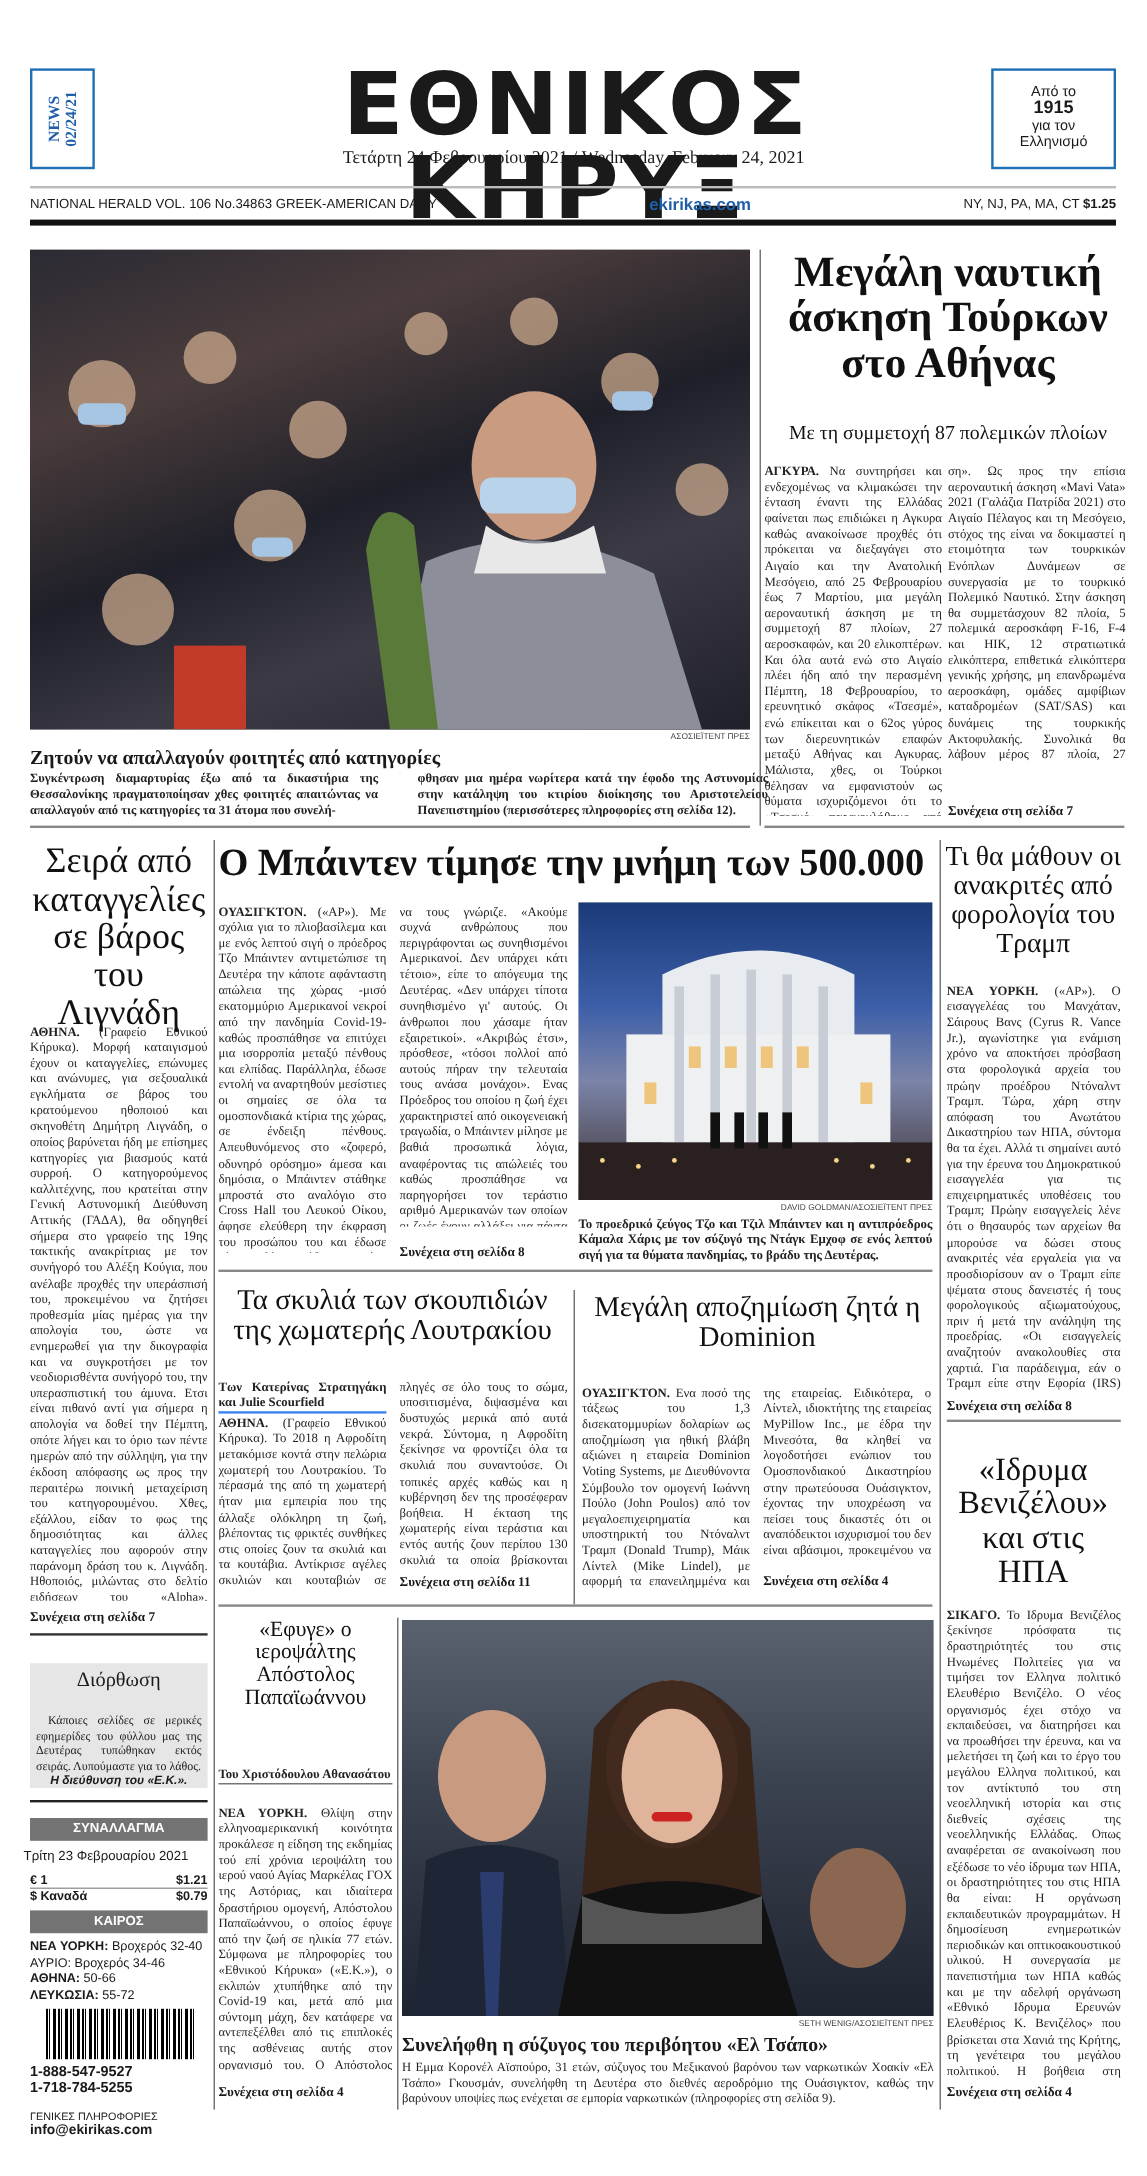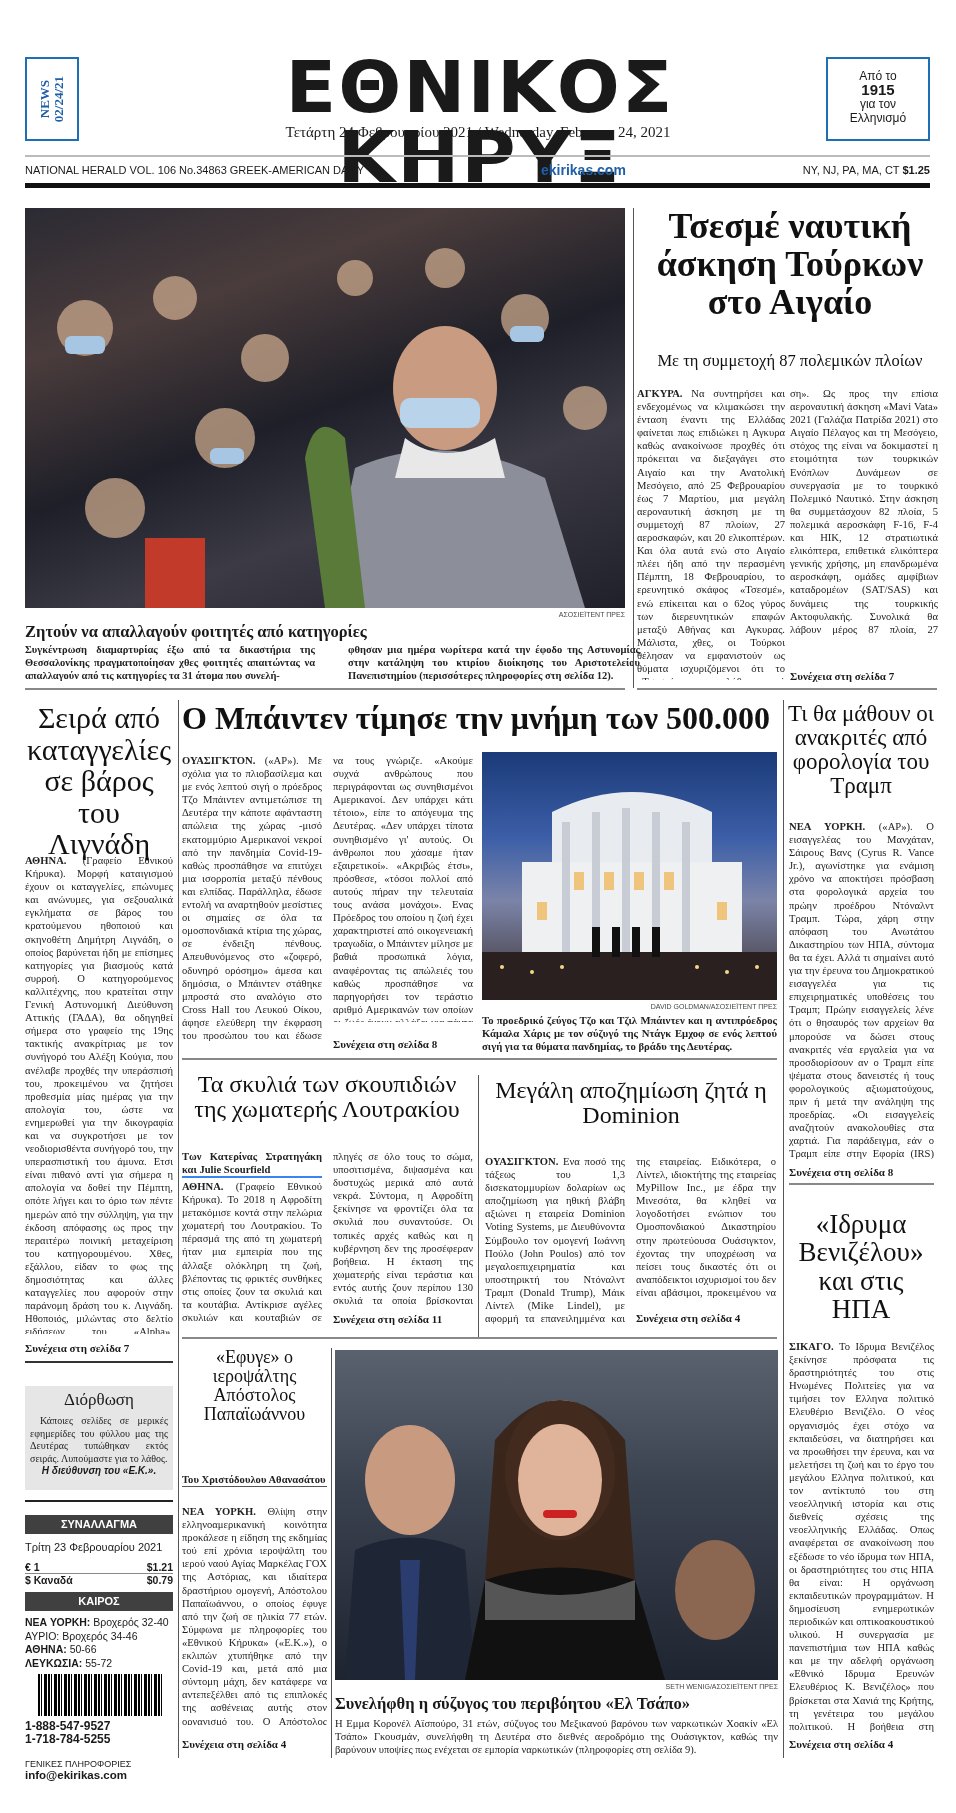--- a/index.html
+++ b/index.html
@@ -20,21 +20,21 @@
 .infoline .site{color:#1f5fa8;font-weight:bold;font-size:14px}
 .rule-black{left:25px;width:905px;top:183px;height:5px;background:#111}
 .photo{overflow:hidden}
 .text{font-family:"Liberation Serif",serif;font-size:10.6px;line-height:13.1px;text-align:justify;color:#222}
 .text b{font-weight:bold}
 .cont{font-family:"Liberation Serif",serif;font-weight:bold;font-size:11px}
 .hl{font-family:"Liberation Serif",serif;text-align:center;line-height:1.05;color:#111}
 .vrule{width:1px;background:#555}
 .hrule{height:2px;background:#888}
 .caption-credit{font-family:"Liberation Sans",sans-serif;font-size:7px;color:#444;text-align:right}
-.sidebox-head{background:#404040;color:#fff;font-family:"Liberation Sans",sans-serif;font-weight:bold;text-align:center;font-size:11px;height:19px;line-height:19px}
+.sidebox-head{background:#737373;color:#fff;font-family:"Liberation Sans",sans-serif;font-weight:bold;text-align:center;font-size:11px;height:19px;line-height:19px}
 </style>
 </head>
 <body>
 
 <div class="abs box news-box">
   <span><span>NEWS</span><br><span>02/24/21</span></span>
 </div>
 <div class="abs masthead-logo">ΕΘΝΙΚΟΣ ΚΗΡΥΞ</div>
 <div class="abs box since-box">
   <span>Από το</span>
@@ -77,42 +77,42 @@
     <rect x="120" y="330" width="60" height="70" fill="#c23a2a"></rect>
   </svg>
 </div>
 <div class="abs caption-credit" style="left:25px;top:611px;width:600px">ΑΣΟΣΙΕΪΤΕΝΤ ΠΡΕΣ</div>
 <div class="abs serif" style="left:25px;top:622px;font-size:16.5px;font-weight:bold">Ζητούν να απαλλαγούν φοιτητές από κατηγορίες</div>
 <div class="abs text" style="left:25px;top:643px;width:290px;font-weight:bold;font-size:10.5px">Συγκέντρωση διαμαρτυρίας έξω από τα δικαστήρια της Θεσσαλονίκης πραγματοποίησαν χθες φοιτητές απαιτώντας να απαλλαγούν από τις κατηγορίες τα 31 άτομα που συνελή-</div>
 <div class="abs text" style="left:348px;top:643px;width:292px;font-weight:bold;font-size:10.5px">φθησαν μια ημέρα νωρίτερα κατά την έφοδο της Αστυνομίας στην κατάληψη του κτιρίου διοίκησης του Αριστοτελείου Πανεπιστημίου (περισσότερες πληροφορίες στη σελίδα 12).</div>
 <div class="abs hrule" style="left:25px;top:688px;width:600px"></div>
 
 <div class="abs vrule" style="left:633px;top:208px;height:480px"></div>
-<div class="abs hl" style="left:645px;top:208px;width:290px;font-size:36px;font-weight:bold">Τσεσμέ ναυτική άσκηση Τούρκων στο Αιγαίο</div>
+<div class="abs hl" style="left:645px;top:208px;width:290px;font-size:36px;font-weight:bold">Μεγάλη ναυτική άσκηση Τούρκων στο Αθήνας</div>
 <div class="abs hl" style="left:640px;top:352px;width:300px;font-size:16.5px">Με τη συμμετοχή 87 πολεμικών πλοίων</div>
 <div class="abs text" style="left:637px;top:387px;width:148px;height:293px;overflow:hidden"><b>ΑΓΚΥΡΑ.</b><span> Να συντηρήσει και ενδεχομένως να κλιμακώσει την ένταση έναντι της Ελλάδας φαίνεται πως επιδιώκει η Αγκυρα καθώς ανακοίνωσε προχθές ότι πρόκειται να διεξαγάγει στο Αιγαίο και την Ανατολική Μεσόγειο, από 25 Φεβρουαρίου έως 7 Μαρτίου, μια μεγάλη αεροναυτική άσκηση με τη συμμετοχή 87 πλοίων, 27 αεροσκαφών, και 20 ελικοπτέρων. Και όλα αυτά ενώ στο Αιγαίο πλέει ήδη από την περασμένη Πέμπτη, 18 Φεβρουαρίου, το ερευνητικό σκάφος «Τσεσμέ», ενώ επίκειται και ο 62ος γύρος των διερευνητικών επαφών μεταξύ Αθήνας και Αγκυρας. Μάλιστα, χθες, οι Τούρκοι θέλησαν να εμφανιστούν ως θύματα ισχυριζόμενοι ότι το «Τσεσμέ» παρενοχλήθηκε από ελληνικά μαχητικά αεροσκάφη, με τον Τούρκο υπουργό Αμυνας, Χουλουσί Ακάρ να δηλώνει ότι «δώσαμε την κατάλληλη απάντη-</span></div>
 <div class="abs text" style="left:790px;top:387px;width:148px;height:250px;overflow:hidden"><span>ση». Ως προς την επίσια αεροναυτική άσκηση «Mavi Vata» 2021 (Γαλάζια Πατρίδα 2021) στο Αιγαίο Πέλαγος και τη Μεσόγειο, στόχος της είναι να δοκιμαστεί η ετοιμότητα των τουρκικών Ενόπλων Δυνάμεων σε συνεργασία με το τουρκικό Πολεμικό Ναυτικό. Στην άσκηση θα συμμετάσχουν 82 πλοία, 5 πολεμικά αεροσκάφη F-16, F-4 και ΗΙΚ, 12 στρατιωτικά ελικόπτερα, επιθετικά ελικόπτερα γενικής χρήσης, μη επανδρωμένα αεροσκάφη, ομάδες αμφίβιων καταδρομέων (SAT/SAS) και δυνάμεις της τουρκικής Ακτοφυλακής. Συνολικά θα λάβουν μέρος 87 πλοία, 27 αεροσκάφη και 20 ελικόπτερα. Στην άσκηση, όπου θα παρέχεται η χρήση μη επανδρωμένων εναέρκιων οχημάτων σε λει-</span></div>
 <div class="abs cont" style="left:790px;top:670px">Συνέχεια στη σελίδα 7</div>
 <div class="abs hrule" style="left:637px;top:688px;width:300px"></div>
 
 <div class="abs hl" style="left:25px;top:702px;width:148px;font-size:30px">Σειρά από καταγγελίες σε βάρος του Λιγνάδη</div>
 <div class="abs text" style="left:25px;top:854px;width:148px;height:480px;overflow:hidden"><b>ΑΘΗΝΑ.</b><span> (Γραφείο Εθνικού Κήρυκα). Μορφή καταιγισμού έχουν οι καταγγελίες, επώνυμες και ανώνυμες, για σεξουαλικά εγκλήματα σε βάρος του κρατούμενου ηθοποιού και σκηνοθέτη Δημήτρη Λιγνάδη, ο οποίος βαρύνεται ήδη με επίσημες κατηγορίες για βιασμούς κατά συρροή. Ο κατηγορούμενος καλλιτέχνης, που κρατείται στην Γενική Αστυνομική Διεύθυνση Αττικής (ΓΑΔΑ), θα οδηγηθεί σήμερα στο γραφείο της 19ης τακτικής ανακρίτριας με τον συνήγορό του Αλέξη Κούγια, που ανέλαβε προχθές την υπεράσπισή του, προκειμένου να ζητήσει προθεσμία μίας ημέρας για την απολογία του, ώστε να ενημερωθεί για την δικογραφία και να συγκροτήσει με τον νεοδιορισθέντα συνήγορό του, την υπερασπιστική του άμυνα. Ετσι είναι πιθανό αντί για σήμερα η απολογία να δοθεί την Πέμπτη, οπότε λήγει και το όριο των πέντε ημερών από την σύλληψη, για την έκδοση απόφασης ως προς την περαιτέρω ποινική μεταχείριση του κατηγορουμένου. Χθες, εξάλλου, είδαν το φως της δημοσιότητας και άλλες καταγγελίες που αφορούν στην παράνομη δράση του κ. Λιγνάδη. Ηθοποιός, μιλώντας στο δελτίο ειδήσεων του «Alpha», περιέγραψε το πώς ο σκηνοθέτης και ηθοποιός τον πλησίασε σε μικρότερη ηλικία, όταν ήθελε να μπει σε δραματική σχολή. Στην εξομολόγησή του ανέφερε πως ο Λιγνάδης ήταν πολύ</span></div>
 <div class="abs cont" style="left:25px;top:1342px">Συνέχεια στη σελίδα 7</div>
 <div class="abs hrule" style="left:25px;top:1361px;width:148px;background:#333"></div>
 <div class="abs vrule" style="left:178px;top:700px;height:1058px"></div>
 
 <div class="abs" style="left:25px;top:1386px;width:148px;height:104px;background:#e6e6e6;padding:4px 5px">
-  <div class="serif" style="text-align:center;font-size:17px;margin-bottom:5px">Διόρθωση</div>
+  <div class="serif" style="text-align:center;font-size:17px;margin-bottom:19px">Διόρθωση</div>
   <div class="text" style="font-size:10px;line-height:12.5px;text-indent:10px">Κάποιες σελίδες σε μερικές εφημερίδες του φύλλου μας της Δευτέρας τυπώθηκαν εκτός σειράς. Λυπούμαστε για το λάθος.</div>
   <div class="sans" style="font-size:10px;font-weight:bold;font-style:italic;text-align:center">Η διεύθυνση του «Ε.Κ.».</div>
 </div>
 <div class="abs hrule" style="left:25px;top:1500px;width:148px;background:#222"></div>
 
 <div class="abs sidebox-head" style="left:25px;top:1515px;width:148px">ΣΥΝΑΛΛΑΓΜΑ</div>
-<div class="abs sans" style="left:25px;top:1541px;width:148px;text-align:left;font-size:11px">Τρίτη 23 Φεβρουαρίου 2021</div>
+<div class="abs sans" style="left:9px;top:1541px;width:148px;text-align:right;font-size:11px">Τρίτη 23 Φεβρουαρίου 2021</div>
 <div class="abs sans" style="left:25px;top:1561px;width:148px;font-size:10.5px;font-weight:bold">
   <div style="display:flex;justify-content:space-between;border-bottom:1px solid #888">
       <span>€ 1</span>
       <span>$1.21</span>
     </div>
   <div style="display:flex;justify-content:space-between">
       <span>$ Καναδά</span>
       <span>$0.79</span>
     </div>
 </div>

